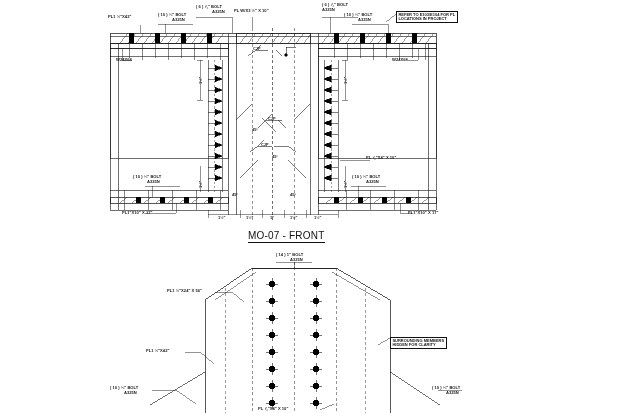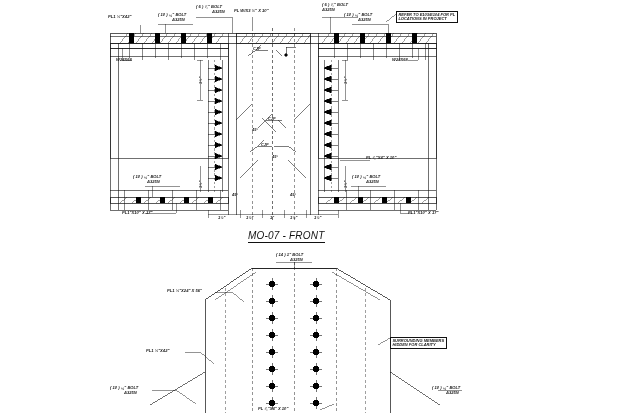--- a/index.html
+++ b/index.html
@@ -1,18 +1,18 @@
 <!DOCTYPE html>
 <html><head>
 <meta charset="utf-8">
 <style>
   html,body{margin:0;padding:0;background:#ffffff;}
   body{width:624px;height:413px;position:relative;overflow:hidden;
        font-family:"Liberation Sans",sans-serif;color:#111;}
-  #sheet{position:absolute;left:0;top:0;width:504px;height:413px;font-style:italic;}
+  #sheet{position:absolute;left:0;top:0;width:504px;height:413px;}
   svg{position:absolute;left:0;top:0;}
   .lbl{position:absolute;font-size:4.1px;line-height:4.6px;letter-spacing:.02px;
        color:#1a1a1a;white-space:nowrap;font-weight:bold;}
   .lbl.sm{font-size:3.8px;}
   .dim{position:absolute;font-size:4px;color:#1a1a1a;white-space:nowrap;font-weight:bold;}
   .vdim{position:absolute;font-size:3.9px;color:#1a1a1a;white-space:nowrap;
         font-weight:bold;transform-origin:0 0;transform:rotate(-90deg);}
   .boxnote{position:absolute;border:.6px solid #111;padding:.6px 1.4px;
            font-size:4px;line-height:4.6px;font-weight:bold;color:#1a1a1a;
            background:#fff;white-space:nowrap;}

